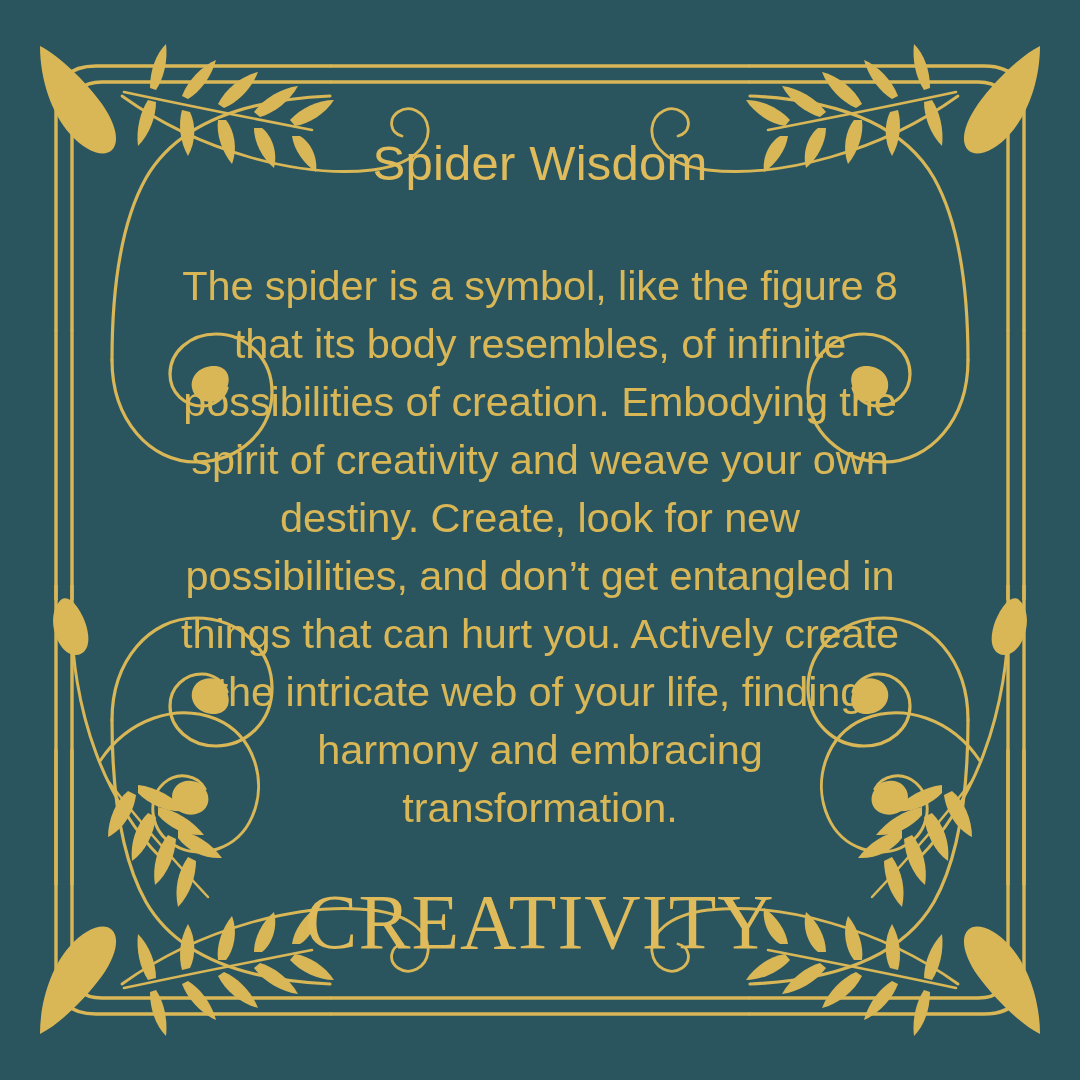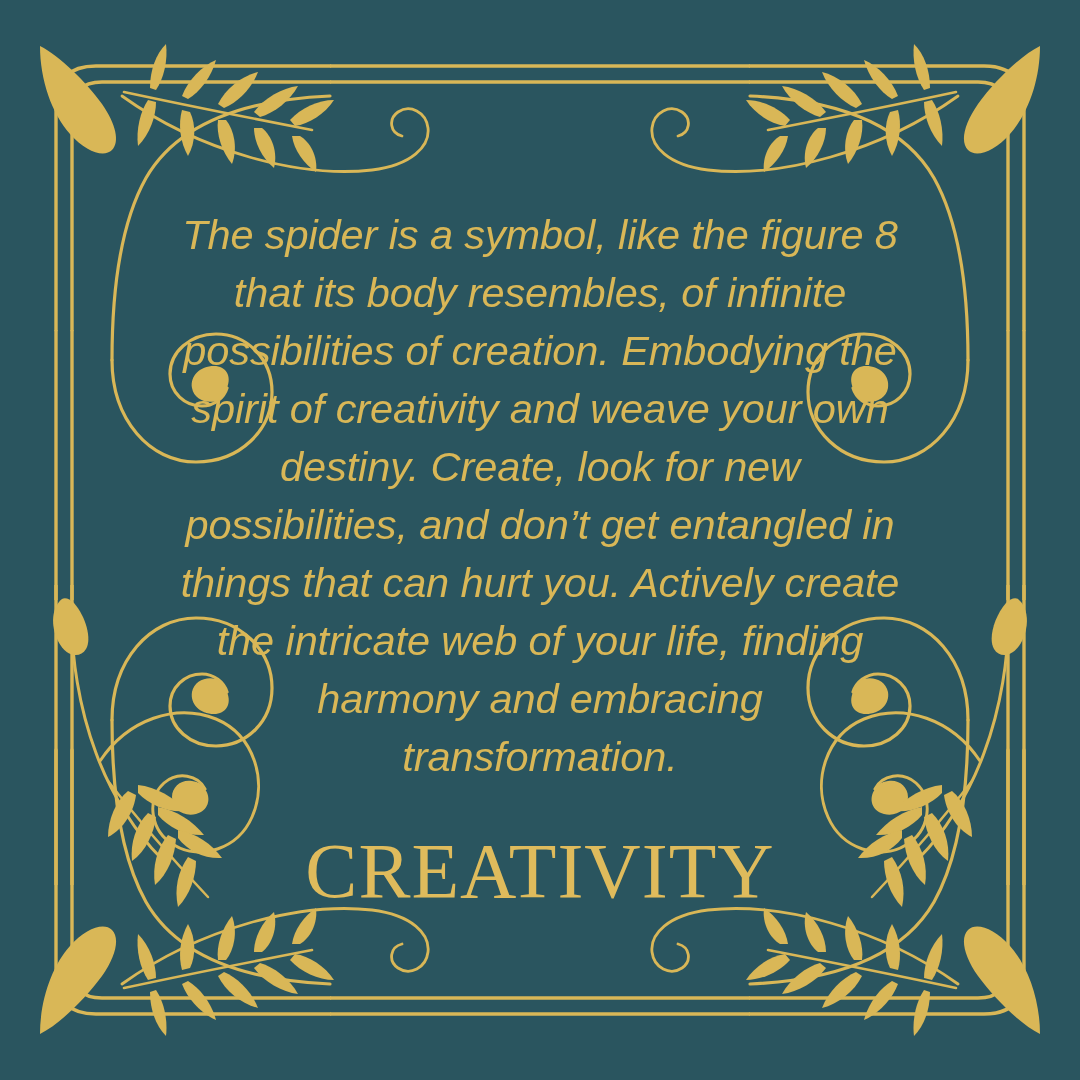--- a/index.html
+++ b/index.html
@@ -41,21 +41,20 @@
   #body-text{
     margin:0;
     margin-top:68px;
     width:720px;
     text-align:center;
     color:#d9b757;
     font-size:41.5px;
     line-height:58px;
     font-weight:400;
     letter-spacing:-0.1px;
-    font-style:italic;
   }
   #wordmark{
     margin-top:46px;
     color:#dfbb5c;
     font-family:"Liberation Serif",serif;
     font-size:78px;
     line-height:1;
     letter-spacing:1px;
     font-weight:400;
     text-align:left;
@@ -160,17 +159,18 @@
     <path d="M 56 330 L 56 600" stroke="#d9b757" stroke-width="3.4" fill="none"></path>
     <path d="M 72 330 L 72 600" stroke="#d9b757" stroke-width="3.4" fill="none"></path>
     <path d="M 1024 330 L 1024 600" stroke="#d9b757" stroke-width="3.4" fill="none"></path>
     <path d="M 1008 330 L 1008 600" stroke="#d9b757" stroke-width="3.4" fill="none"></path>
 
     <use href="#side-unit" transform="translate(0,585)"></use>
     <use href="#side-unit" transform="translate(1080,585) scale(-1,1)"></use>
   </svg>
 
   <div id="content">
+    <h1 id="title">Spider Wisdom</h1>
     <p id="body-text">The spider is a symbol, like the figure 8 that its body resembles, of infinite possibilities of creation. Embodying the spirit of creativity and weave your own destiny. Create, look for new possibilities, and don’t get entangled in things that can hurt you. Actively create the intricate web of your life, finding harmony and embracing transformation.</p>
     <div id="wordmark">CREATIVITY</div>
   </div>
 
 </div>
 
 </body></html>

